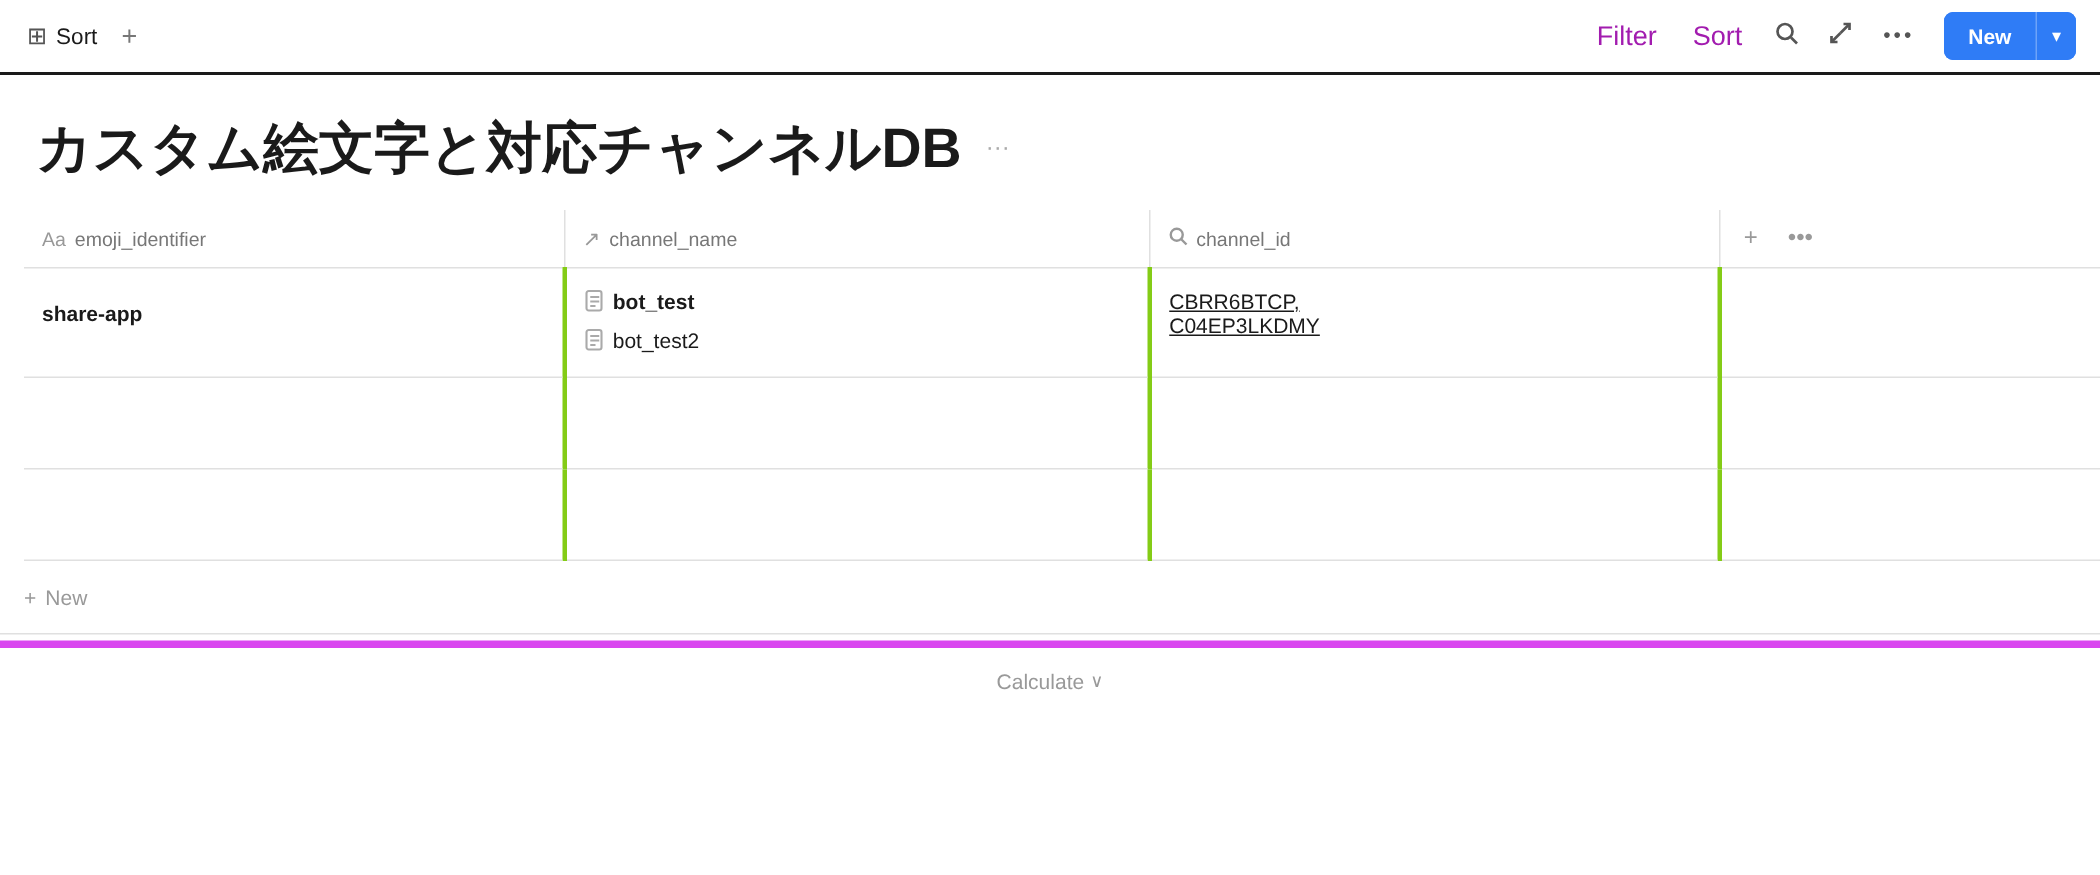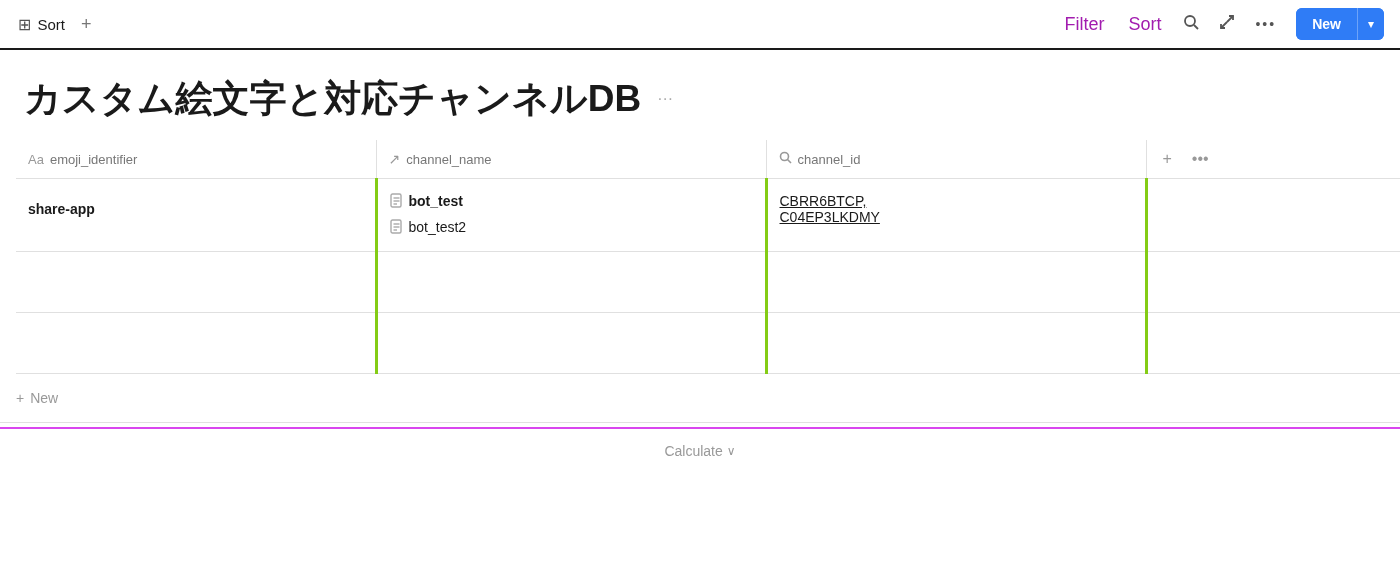--- a/index.html
+++ b/index.html
@@ -226,21 +226,21 @@
       align-items: center;
       gap: 6px;
       padding: 4px 0;
     }
 
     
     .calculate-area {
       display: flex;
       justify-content: center;
       padding: 14px;
-      border-top: 2px solid #d946ef;
+      border-top: 5px solid #d946ef;
       margin-top: 4px;
     }
     .calculate-btn {
       background: none;
       border: none;
       cursor: pointer;
       color: #999;
       font-size: 14px;
       display: flex;
       align-items: center;

